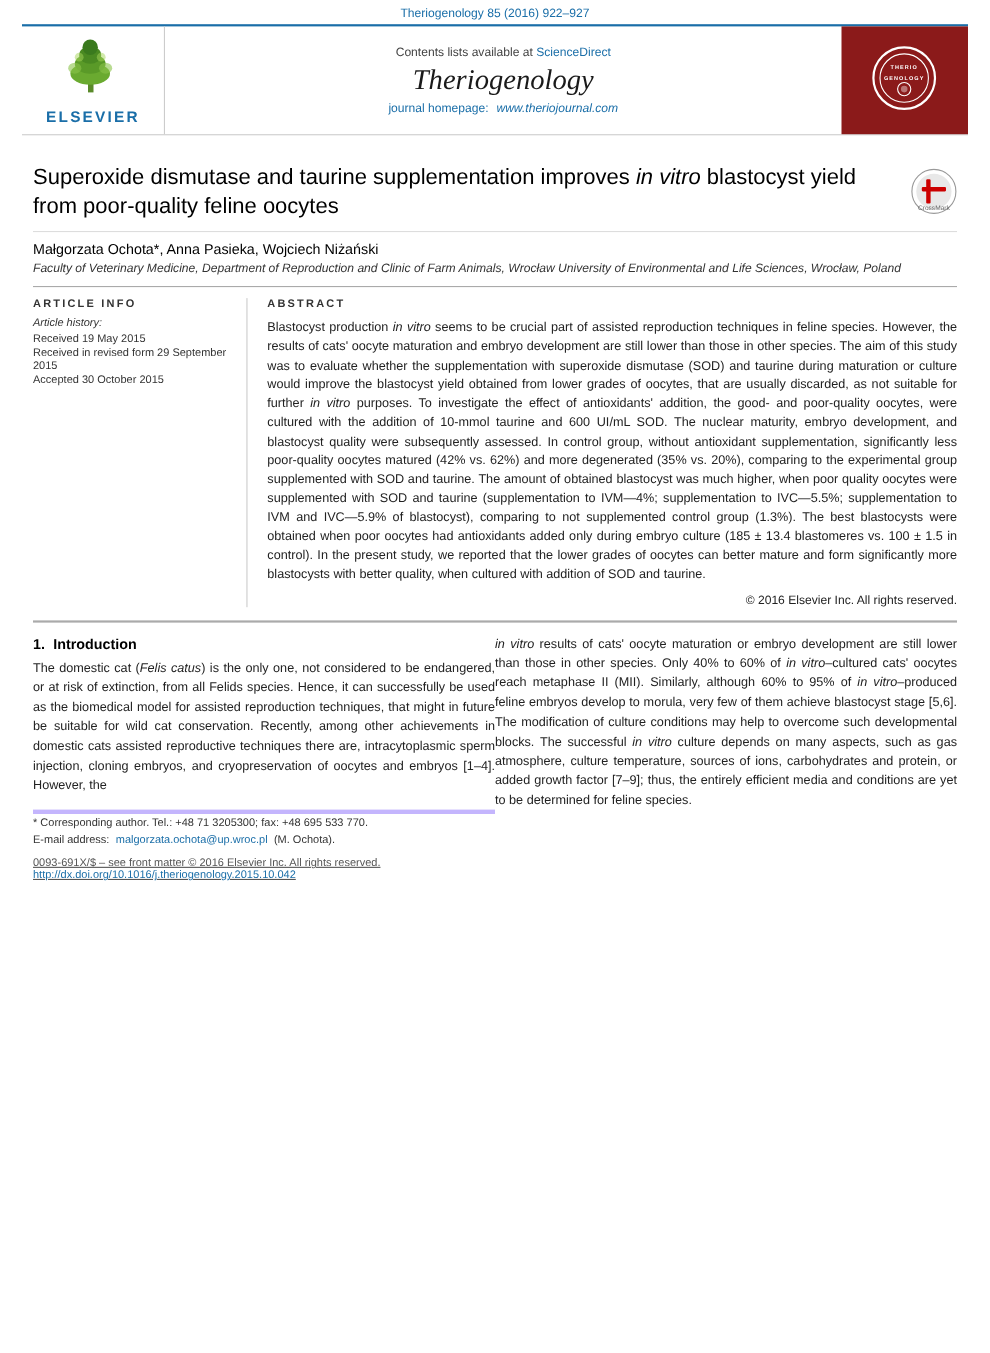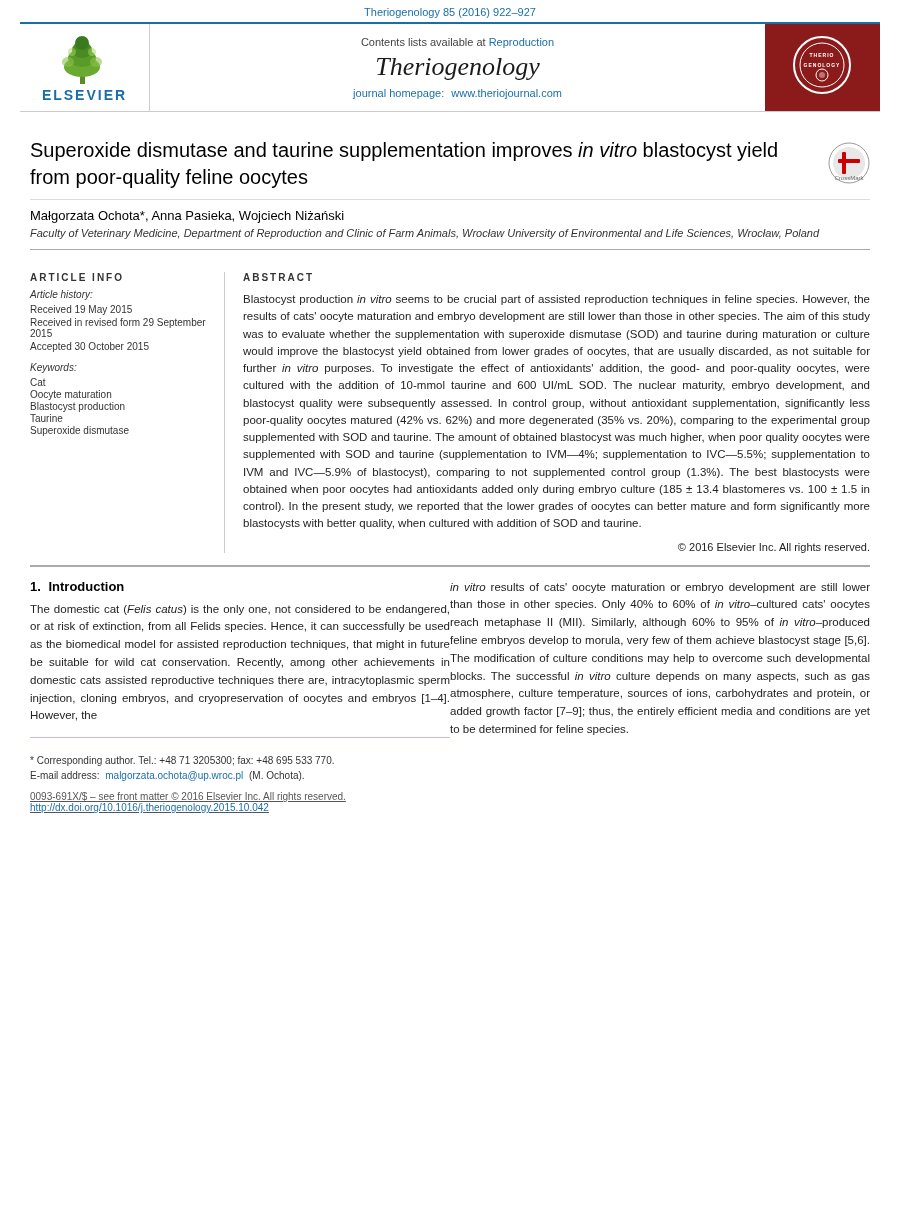--- a/index.html
+++ b/index.html
@@ -45,21 +45,21 @@
     .elsevier-tree {
       width: 70px;
       height: 55px;
     }
     .elsevier-text {
       font-family: Arial, sans-serif;
       font-size: 14px;
       font-weight: bold;
       color: #1a6ea8;
       letter-spacing: 2px;
-      margin-top: 0;
+      margin-top: 11px;
     }
     .header-center {
       flex: 1;
       padding: 8px 20px;
       text-align: center;
       display: flex;
       flex-direction: column;
       justify-content: center;
     }
     .sciencedirect-line {
@@ -141,21 +141,21 @@
       color: #333;
       margin-bottom: 10px;
       font-family: Arial, sans-serif;
     }
 
     
     .two-col {
       display: flex;
       gap: 18px;
       border-top: 1px solid #aaa;
-      padding-top: 22px;
+      padding-top: 10px;
       margin-top: 5px;
     }
     .left-col {
       width: 195px;
       flex-shrink: 0;
       border-right: 1px solid #ccc;
       padding-right: 15px;
     }
     .right-col {
       flex: 1;
@@ -242,23 +242,23 @@
       line-height: 1.55;
       text-align: justify;
       color: #222;
     }
     .body-text em {
       font-style: italic;
     }
 
     
     .footnotes {
-      border-top: 1px solid #c4b5fd;
+      border-top: 4px solid #c4b5fd;
       margin-top: 12px;
-      padding-top: 15px;
+      padding-top: 1px;
     }
     .footnote-text {
       font-family: Arial, sans-serif;
       font-size: 10px;
       color: #333;
       line-height: 1.5;
     }
     .footnote-text a, .footnote-link {
       color: #1a6ea8;
     }
@@ -297,26 +297,26 @@
         <circle cx="22" cy="20" r="4" fill="#a5d65a" opacity="0.5"></circle>
         <circle cx="42" cy="20" r="4" fill="#a5d65a" opacity="0.5"></circle>
       </svg>
       <div class="elsevier-text">ELSEVIER</div>
     </div>
   </div>
 
   <div class="header-center">
     <div class="sciencedirect-line">
       <span>Contents lists available at</span>
-      <span class="sciencedirect-link">Reproduction</span>
+      <span class="sciencedirect-link">ScienceDirect</span>
     </div>
     <div class="journal-title">Theriogenology</div>
     <div class="journal-homepage">
       <span>journal homepage:</span>
-      <span style="color:#1a6ea8; margin-left:4px;">www.theriojournal.com</span>
+      <span style="color:#1a6ea8; margin-left:4px;font-style:italic;">www.theriojournal.com</span>
     </div>
   </div>
 
   <div class="header-right">
     <div class="theriogenology-logo-box">
       
       <svg width="65" height="65" viewBox="0 0 65 65">
         <circle cx="32" cy="32" r="28" fill="none" stroke="white" stroke-width="2"></circle>
         <circle cx="32" cy="32" r="22" fill="none" stroke="white" stroke-width="1"></circle>
         <text x="32" y="24" text-anchor="middle" fill="white" font-family="Arial" font-size="5" font-weight="bold" letter-spacing="1">THERIO</text>
@@ -355,28 +355,20 @@
 
     <div class="left-col">
       <div class="section-heading">ARTICLE INFO</div>
 
       <div class="info-subheading">Article history:</div>
 
       <div class="info-text">Received 19 May 2015</div>
       <div class="info-text">Received in revised form 29 September 2015</div>
       <div class="info-text">Accepted 30 October 2015</div>
 
-      <div class="keywords-section">
-        <div class="info-subheading">Keywords:</div>
-        <div class="keyword-item">Cat</div>
-        <div class="keyword-item">Oocyte maturation</div>
-        <div class="keyword-item">Blastocyst production</div>
-        <div class="keyword-item">Taurine</div>
-        <div class="keyword-item">Superoxide dismutase</div>
-      </div>
     </div>
 
     <div class="right-col">
       <div class="abstract-heading">ABSTRACT</div>
       <div class="abstract-text">
         Blastocyst production <em>in vitro</em> seems to be crucial part of assisted reproduction techniques in feline species. However, the results of cats' oocyte maturation and embryo development are still lower than those in other species. The aim of this study was to evaluate whether the supplementation with superoxide dismutase (SOD) and taurine during maturation or culture would improve the blastocyst yield obtained from lower grades of oocytes, that are usually discarded, as not suitable for further <em>in vitro</em> purposes. To investigate the effect of antioxidants' addition, the good- and poor-quality oocytes, were cultured with the addition of 10-mmol taurine and 600 UI/mL SOD. The nuclear maturity, embryo development, and blastocyst quality were subsequently assessed. In control group, without antioxidant supplementation, significantly less poor-quality oocytes matured (42% vs. 62%) and more degenerated (35% vs. 20%), comparing to the experimental group supplemented with SOD and taurine. The amount of obtained blastocyst was much higher, when poor quality oocytes were supplemented with SOD and taurine (supplementation to IVM—4%; supplementation to IVC—5.5%; supplementation to IVM and IVC—5.9% of blastocyst), comparing to not supplemented control group (1.3%). The best blastocysts were obtained when poor oocytes had antioxidants added only during embryo culture (185 ± 13.4 blastomeres vs. 100 ± 1.5 in control). In the present study, we reported that the lower grades of oocytes can better mature and form significantly more blastocysts with better quality, when cultured with addition of SOD and taurine.
       </div>
       <div class="copyright-line">© 2016 Elsevier Inc. All rights reserved.</div>
     </div>
   </div>

